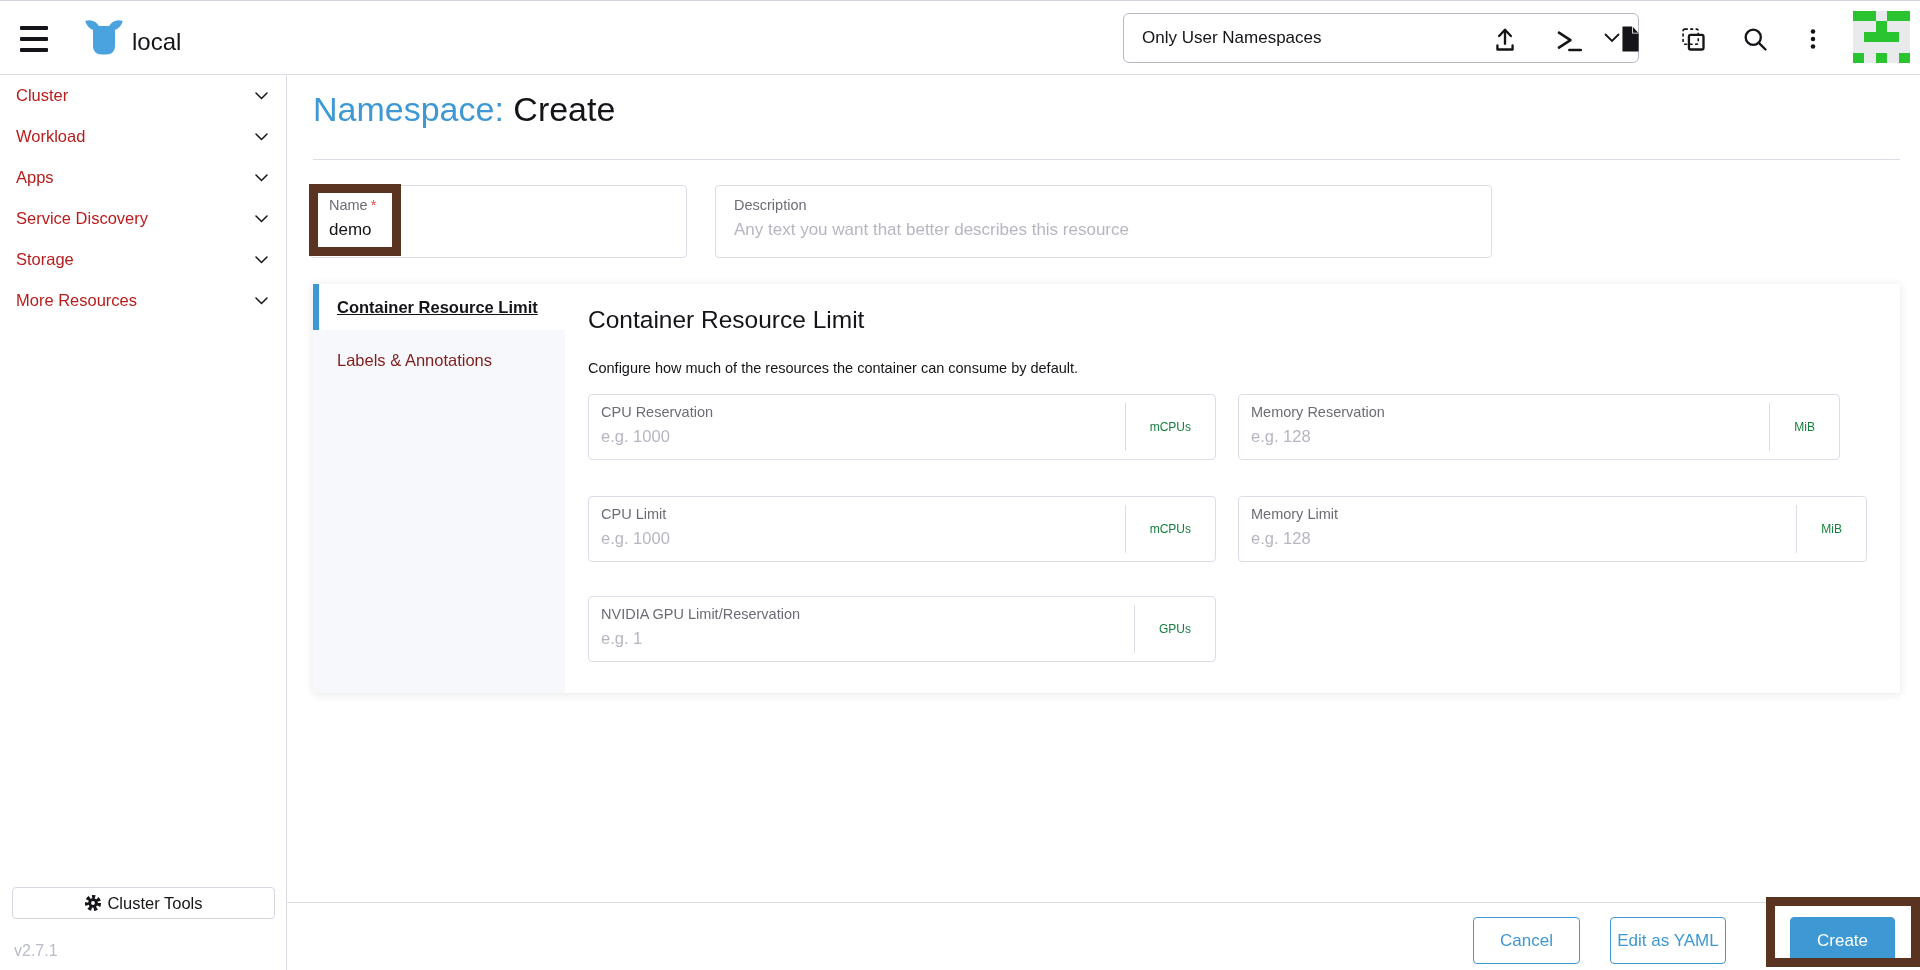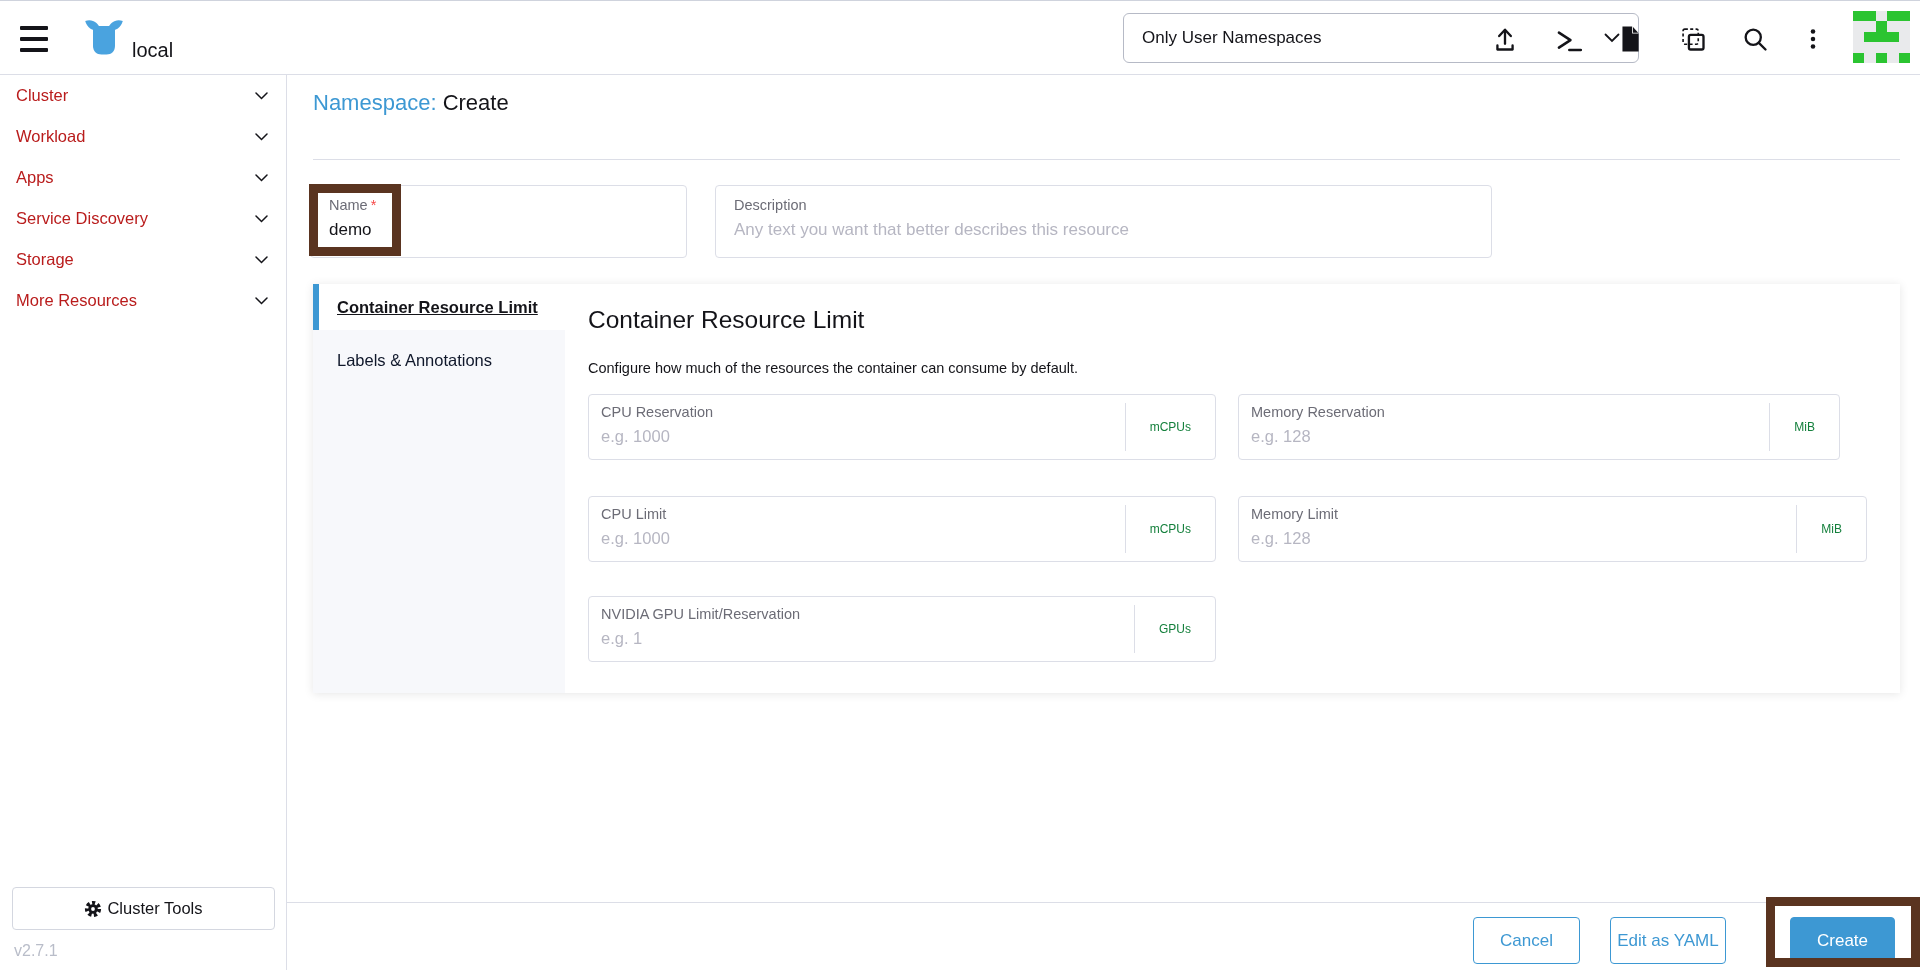--- a/index.html
+++ b/index.html
@@ -9,65 +9,65 @@
     color:#141419; background:#fff; position:relative; overflow:hidden;
   }
 
   
   .header { position:absolute; top:0; left:0; width:1920px; height:75px;
     background:#fff; border-top:1px solid #cfd3dd; border-bottom:1px solid #dcdee7; z-index:5; }
   .hamburger { position:absolute; left:20px; top:25px; width:30px; height:26px;
     display:flex; flex-direction:column; justify-content:space-between; cursor:pointer; }
   .hamburger span { display:block; width:28px; height:4px; background:#141419; border-radius:1px; }
   .logo { position:absolute; left:84px; top:18px; width:40px; height:38px; }
-  .cluster-name { position:absolute; left:132px; top:12px; height:74px; display:flex; align-items:center;
-    font-size:20px; color:#141419; }
+  .cluster-name { position:absolute; left:132px; top:4px; height:74px; display:flex; align-items:center;
+    font-size:24px; color:#141419; }
   .ns-dropdown { position:absolute; left:1123px; top:12px; width:516px; height:50px;
     border:1px solid #b6bac6; border-radius:6px; background:#fff; display:flex; align-items:center;
     padding:0 18px; font-size:17px; cursor:pointer; }
   .ns-dropdown .chev { margin-left:auto; }
   .hicon { position:absolute; top:19px; width:38px; height:38px; display:flex; align-items:center;
     justify-content:center; cursor:pointer; background:none; border:none; }
   .avatar { position:absolute; left:1853px; top:10px; width:57px; height:52px;
     background:#e9eaec; display:grid; grid-template-columns:repeat(5,1fr); grid-template-rows:repeat(5,1fr); cursor:pointer; }
   .avatar i { display:block; }
   .avatar i.g { background:#2bc431; }
 
   
   .sidebar { position:absolute; top:75px; left:0; width:287px; height:895px;
     background:#fff; border-right:1px solid #dcdee7; }
   .nav-item { height:41px; display:flex; align-items:center; padding:0 18px 0 16px;
     font-size:16.5px; color:#b91c1c; cursor:pointer; }
   .nav-item .chev { margin-left:auto; }
-  .cluster-tools-btn { position:absolute; left:12px; top:887px; width:263px; height:43px;
+  .cluster-tools-btn { position:absolute; left:12px; top:887px; width:263px; height:32px;
     border:1px solid #d4d7e0; border-radius:4px; background:#fff; display:flex; align-items:center;
     justify-content:center; gap:5px; font-size:16.5px; color:#141419; cursor:pointer; font-family:inherit; }
   .version { position:absolute; left:14px; top:942px; font-size:16px; color:#b9bdc9; }
 
   
-  .page-title { position:absolute; left:313px; top:90px; font-size:22px; }
+  .page-title { position:absolute; left:313px; top:90px; font-size:34px; }
   .page-title .pre { color:#3d98d3; }
   .page-title .act { color:#141419; }
   .title-rule { position:absolute; left:313px; top:159px; width:1587px; height:1px; background:#dcdee7; }
 
   .field-box { position:absolute; border:1px solid #dcdee7; border-radius:4px; background:#fff; }
   .fb-label { position:absolute; left:18px; top:11px; font-size:14.5px; color:#6c6c76; }
   .fb-label .req { color:#f64747; margin-left:3px; }
   .fb-input { position:absolute; left:18px; top:34px; right:12px; border:none; outline:none;
     background:transparent; font-family:inherit; font-size:17px; color:#141419; }
   .fb-input::placeholder { color:#b6b6c2; opacity:1; }
 
   
   .card { position:absolute; left:313px; top:284px; width:1587px; height:409px;
     background:#fff; box-shadow:0 1px 9px rgba(0,0,0,0.10); }
   .tab-col { position:absolute; left:0; top:0; width:252px; height:100%; background:#f7f8fb; }
   .tab { display:flex; align-items:center; cursor:pointer; font-size:16.5px; }
   .tab.active { height:46px; background:#fff; border-left:6px solid #3d98d3; padding-left:18px;
     color:#141419; text-decoration:underline; font-weight:bold; }
-  .tab.inactive { height:42px; padding-left:24px; color:#0f172a; margin-top:9px; }
+  .tab.inactive { height:42px; padding-left:24px; color:#7f1d1d; margin-top:9px; }
   .panel-heading { position:absolute; left:275px; top:22px; font-size:24.5px; color:#141419; }
   .panel-desc { position:absolute; left:275px; top:76px; font-size:14.5px; color:#141419; }
 
   .unit-field { position:absolute; height:66px; border:1px solid #dcdee7; border-radius:4px;
     background:#fff; display:flex;justify-content:center; }
   .uf-main { flex:1; position:relative; }
   .uf-label { position:absolute; left:12px; top:9px; font-size:14.5px; color:#6c6c76; }
   .uf-input { position:absolute; left:12px; top:32px; right:8px; border:none; outline:none;
     background:transparent; font-family:inherit; font-size:16.5px; color:#141419; }
   .uf-input::placeholder { color:#b6b6c2; opacity:1; }

